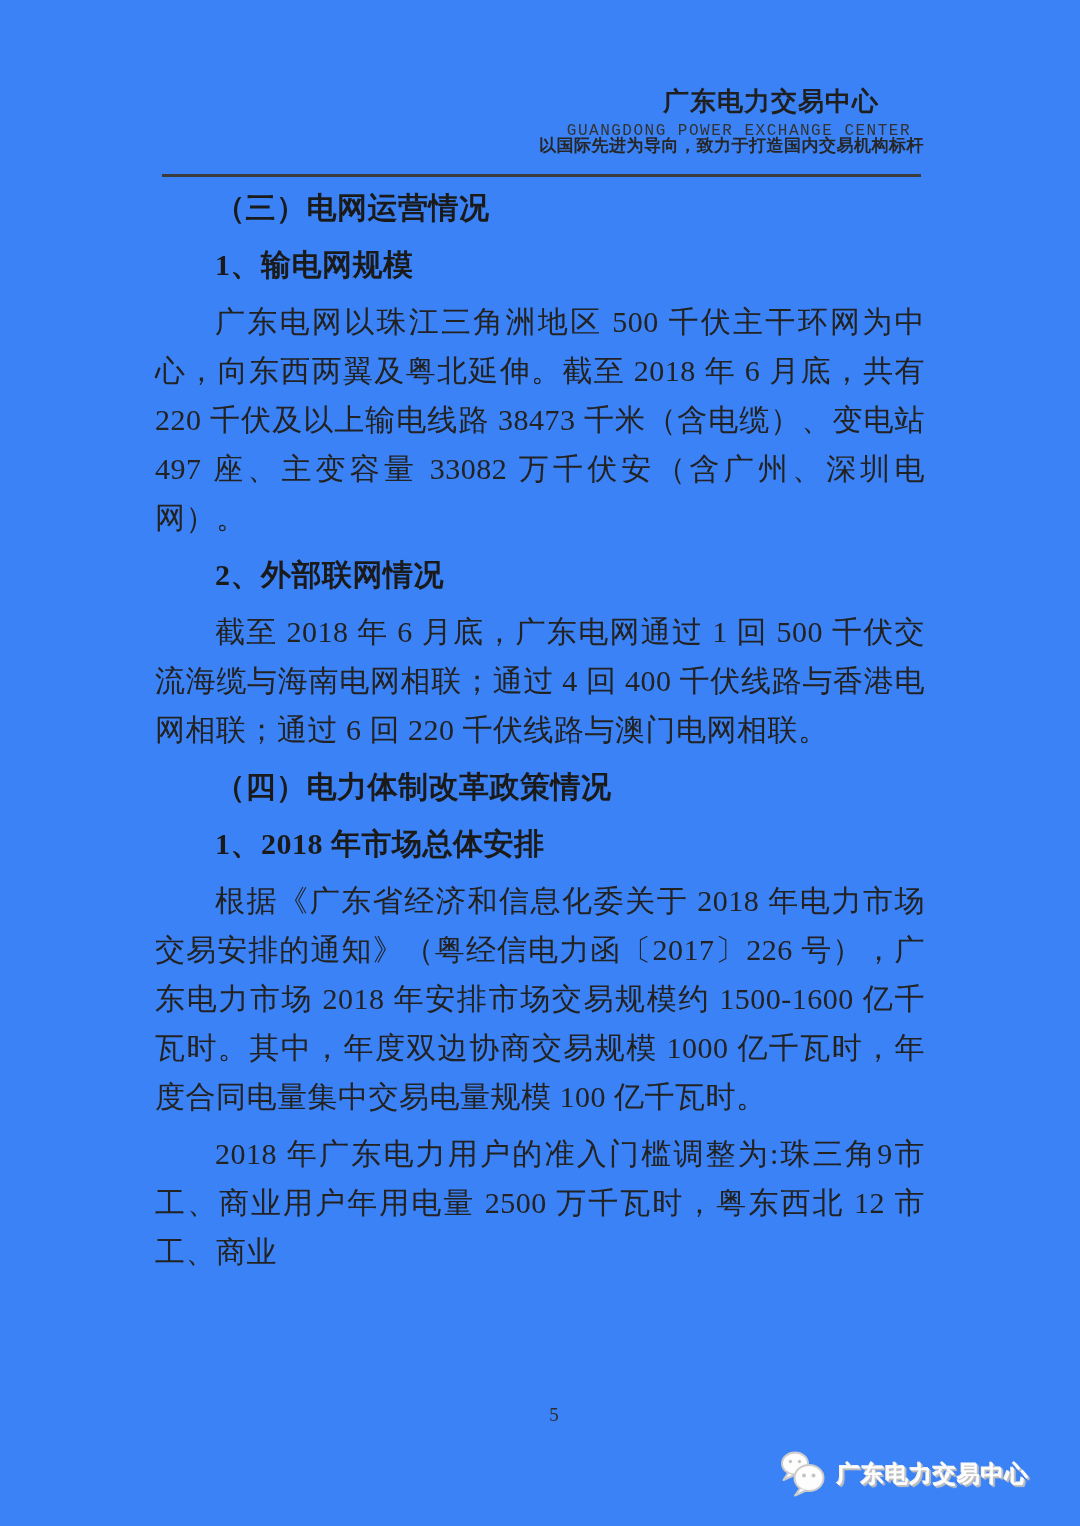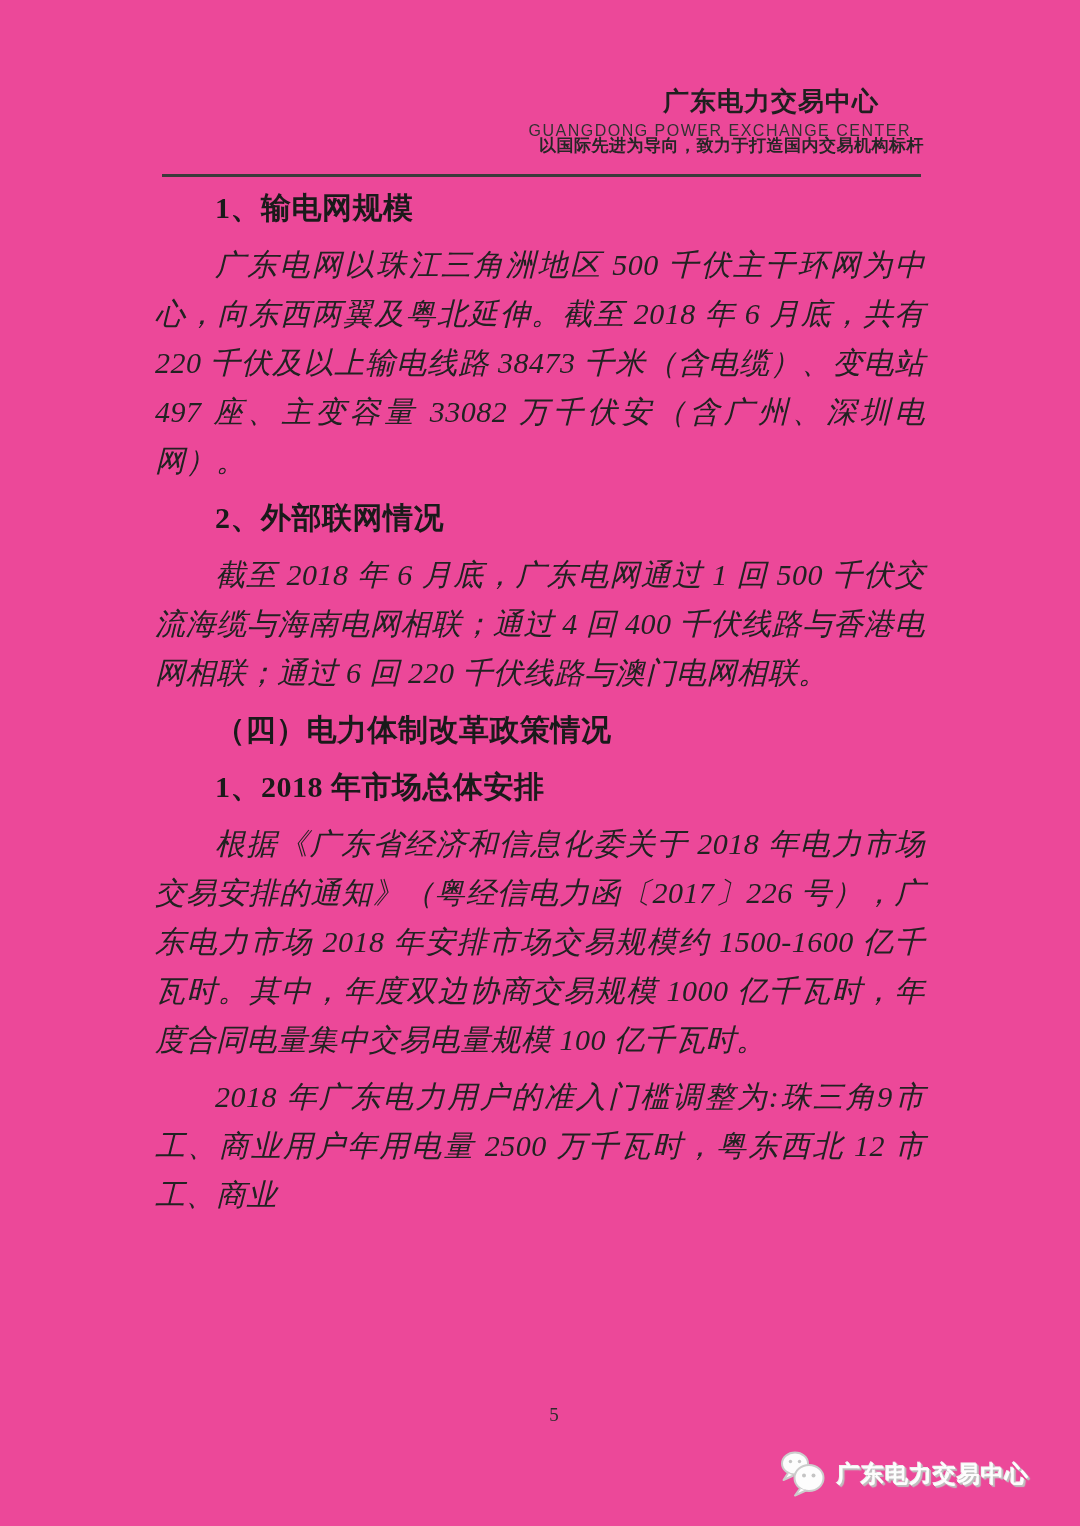--- a/index.html
+++ b/index.html
@@ -7,21 +7,21 @@
     --rule: #3b3b3b;
     --footer-gray: #c9c9c9;
   }
   * { margin: 0; padding: 0; box-sizing: border-box; }
   html, body { background: #ffffff; }
   .page {
     position: relative;
     width: 1080px;
     height: 1526px;
     margin: 0 auto;
-    background: #ec4899;
+    background: #3b82f6;
     overflow: hidden;
     font-family: "Liberation Serif", "DejaVu Serif", serif;
     color: var(--text);
   }
 
   
   .header-title {
     position: absolute;
     top: 86px;
     right: 201px;
@@ -30,21 +30,21 @@
     font-size: 26px;
     line-height: 30px;
     letter-spacing: 1px;
     color: #1f1f1f;
     white-space: nowrap;
   }
   .header-subtitle {
     position: absolute;
     top: 122px;
     right: 169px;
-    font-family: Liberation Sans, sans-serif;
+    font-family: Liberation Mono, monospace;
     font-size: 16px;
     line-height: 18px;
     letter-spacing: 1.5px;
     color: #323232;
     white-space: nowrap;
   }
   .header-tagline {
     position: absolute;
     top: 135px;
     right: 156px;
@@ -80,21 +80,20 @@
   .doc-body > * { margin-top: 8px; }
   .doc-body > *:first-child { margin-top: 0; }
   .doc-heading {
     font-size: 30px;
     font-weight: 700;
     text-indent: 2em;
     color: #1a1a1a;
   }
   .doc-para {
     text-indent: 2em;
-    font-style: italic;
   }
 
   
   .page-number {
     position: absolute;
     top: 1403px;
     left: 0;
     width: 1080px;
     padding-left: 28px;
     text-align: center;
@@ -127,20 +126,21 @@
 <body>
 
 <div class="page">
 
   <div class="header-title">广东电力交易中心</div>
   <div class="header-subtitle">GUANGDONG POWER EXCHANGE CENTER</div>
   <div class="header-tagline">以国际先进为导向，致力于打造国内交易机构标杆</div>
   <div class="header-rule"></div>
 
   <div class="doc-body">
+      <h3 class="doc-heading">（三）电网运营情况</h3>
       <h3 class="doc-heading">1、输电网规模</h3>
       <p class="doc-para">广东电网以珠江三角洲地区 500 千伏主干环网为中心，向东西两翼及粤北延伸。截至 2018 年 6 月底，共有 220 千伏及以上输电线路 38473 千米（含电缆）、变电站 497 座、主变容量 33082 万千伏安（含广州、深圳电网）。</p>
       <h3 class="doc-heading">2、外部联网情况</h3>
       <p class="doc-para">截至 2018 年 6 月底，广东电网通过 1 回 500 千伏交流海缆与海南电网相联；通过 4 回 400 千伏线路与香港电网相联；通过 6 回 220 千伏线路与澳门电网相联。</p>
       <h3 class="doc-heading">（四）电力体制改革政策情况</h3>
       <h3 class="doc-heading">1、2018 年市场总体安排</h3>
       <p class="doc-para">根据《广东省经济和信息化委关于 2018 年电力市场交易安排的通知》（粤经信电力函〔2017〕226 号），广东电力市场 2018 年安排市场交易规模约 1500-1600 亿千瓦时。其中，年度双边协商交易规模 1000 亿千瓦时，年度合同电量集中交易电量规模 100 亿千瓦时。</p>
       <p class="doc-para">2018 年广东电力用户的准入门槛调整为:珠三角9市工、商业用户年用电量 2500 万千瓦时，粤东西北 12 市工、商业</p>
     </div>
 

